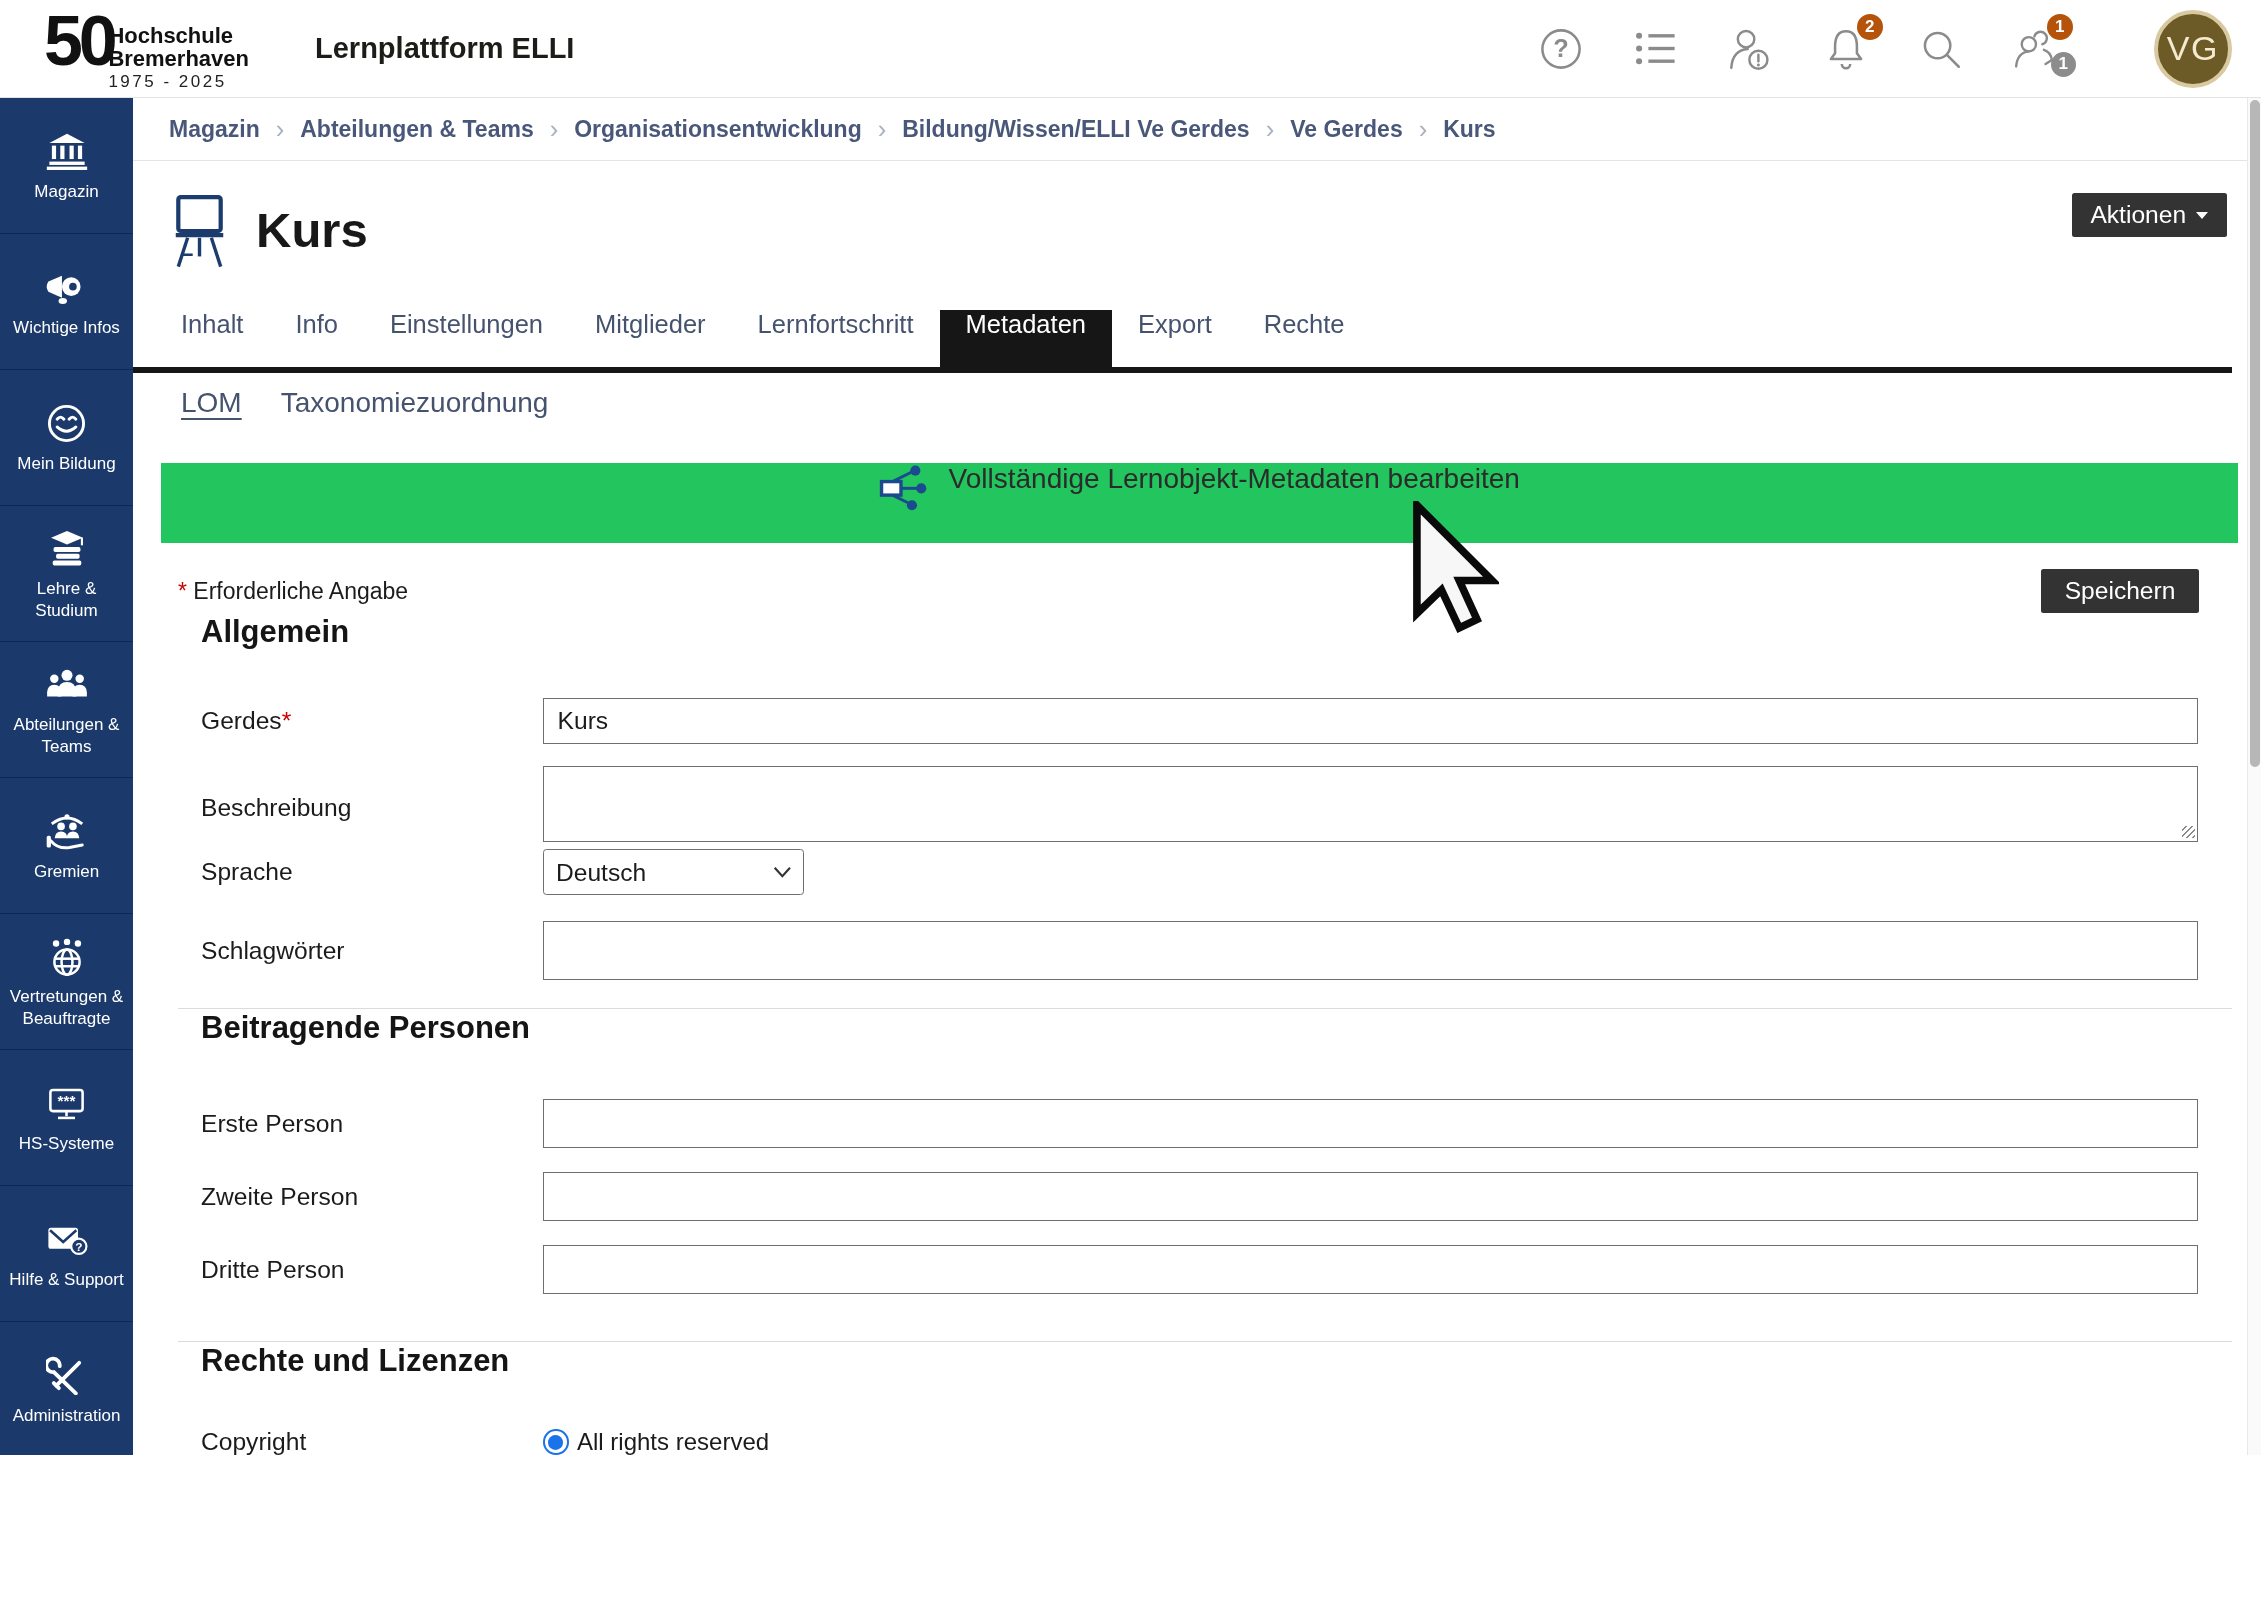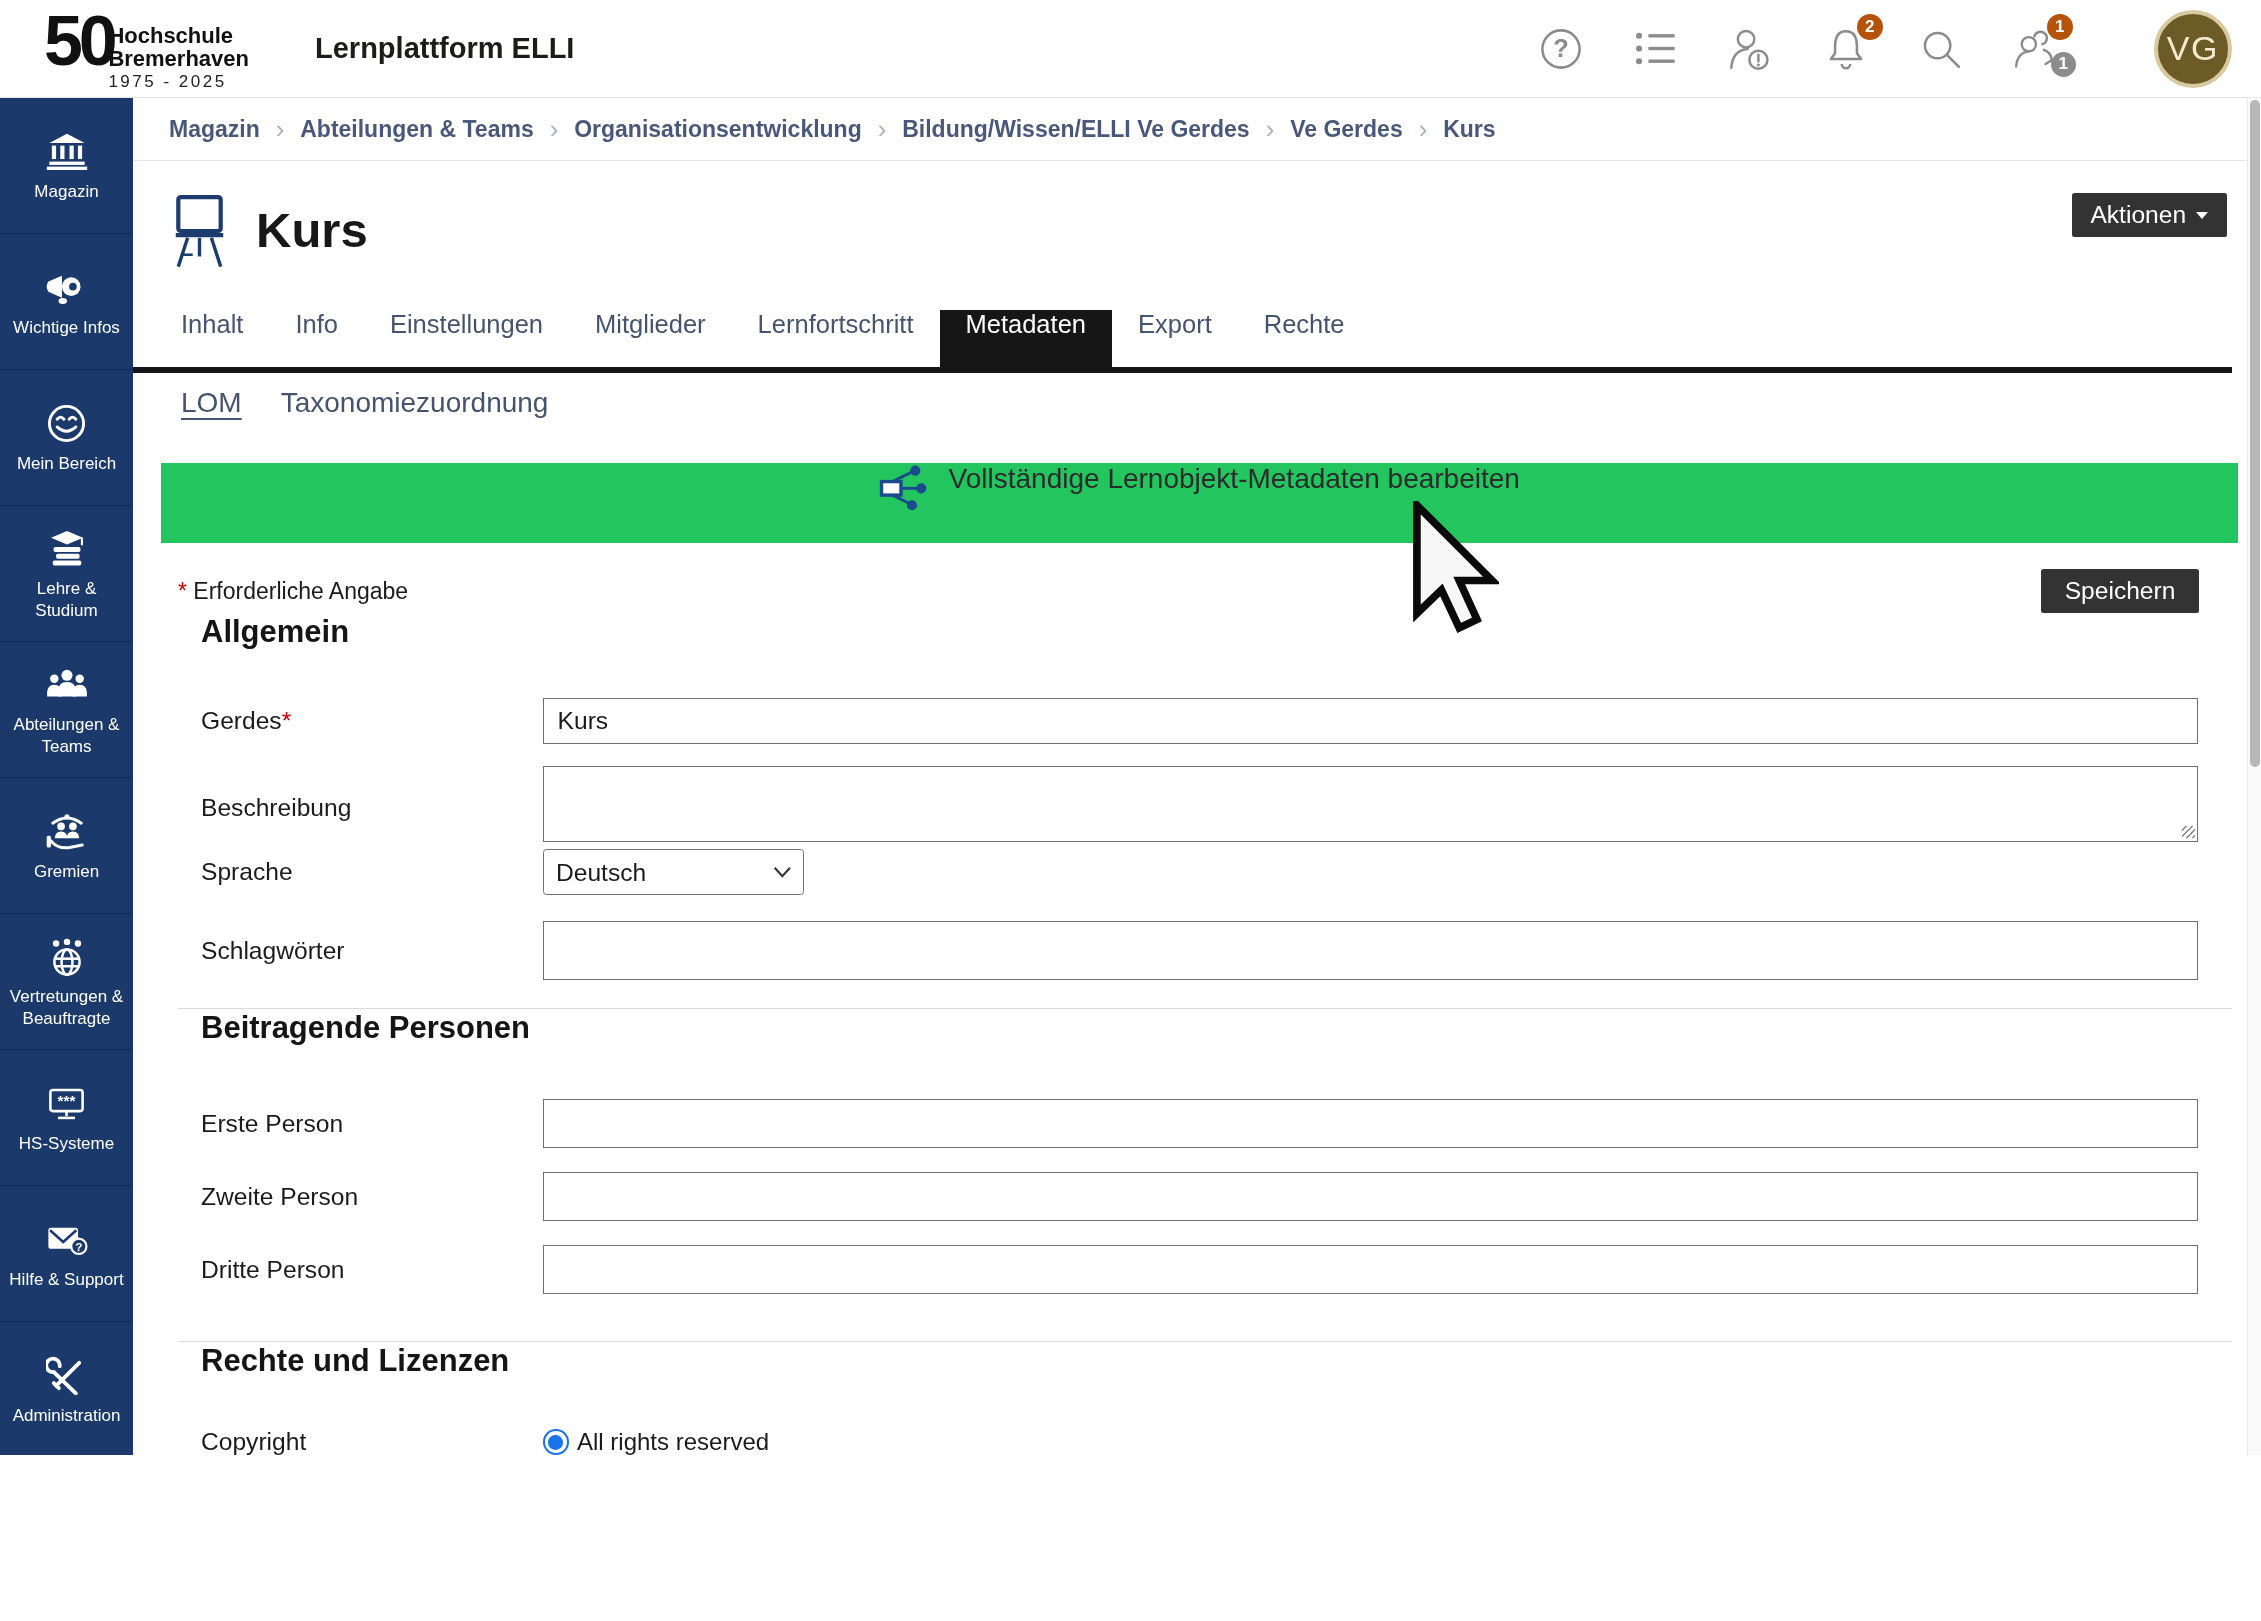--- a/index.html
+++ b/index.html
@@ -192,21 +192,21 @@
     </div>
     <div class="snav-item">
       <span class="snav-ico">
         <svg width="41" height="41" viewBox="0 0 48 48" fill="none" stroke="#fff" stroke-width="3.4" stroke-linecap="round">
           <circle cx="24" cy="24" r="20"></circle>
           <path d="M13,19 q4,-5 8,0"></path>
             <path d="M27,19 q4,-5 8,0"></path>
           <path d="M13,28 q11,10 22,0"></path>
         </svg>
       </span>
-      <span class="snav-label">Mein Bereich</span>
+      <span class="snav-label">Mein Bildung</span>
     </div>
     <div class="snav-item">
       <span class="snav-ico">
         <svg width="42" height="39" viewBox="0 0 50 46">
           <polygon points="25,1 44,9 25,17 6,9" fill="#fff"></polygon>
           <rect x="41.5" y="9" width="2.5" height="9" fill="#fff"></rect>
           <rect x="9" y="20" width="32" height="6" rx="2" fill="#fff"></rect>
           <rect x="12" y="28" width="28" height="6" rx="2" fill="#fff"></rect>
           <rect x="8" y="36" width="34" height="6" rx="2" fill="#fff"></rect>
         </svg>

